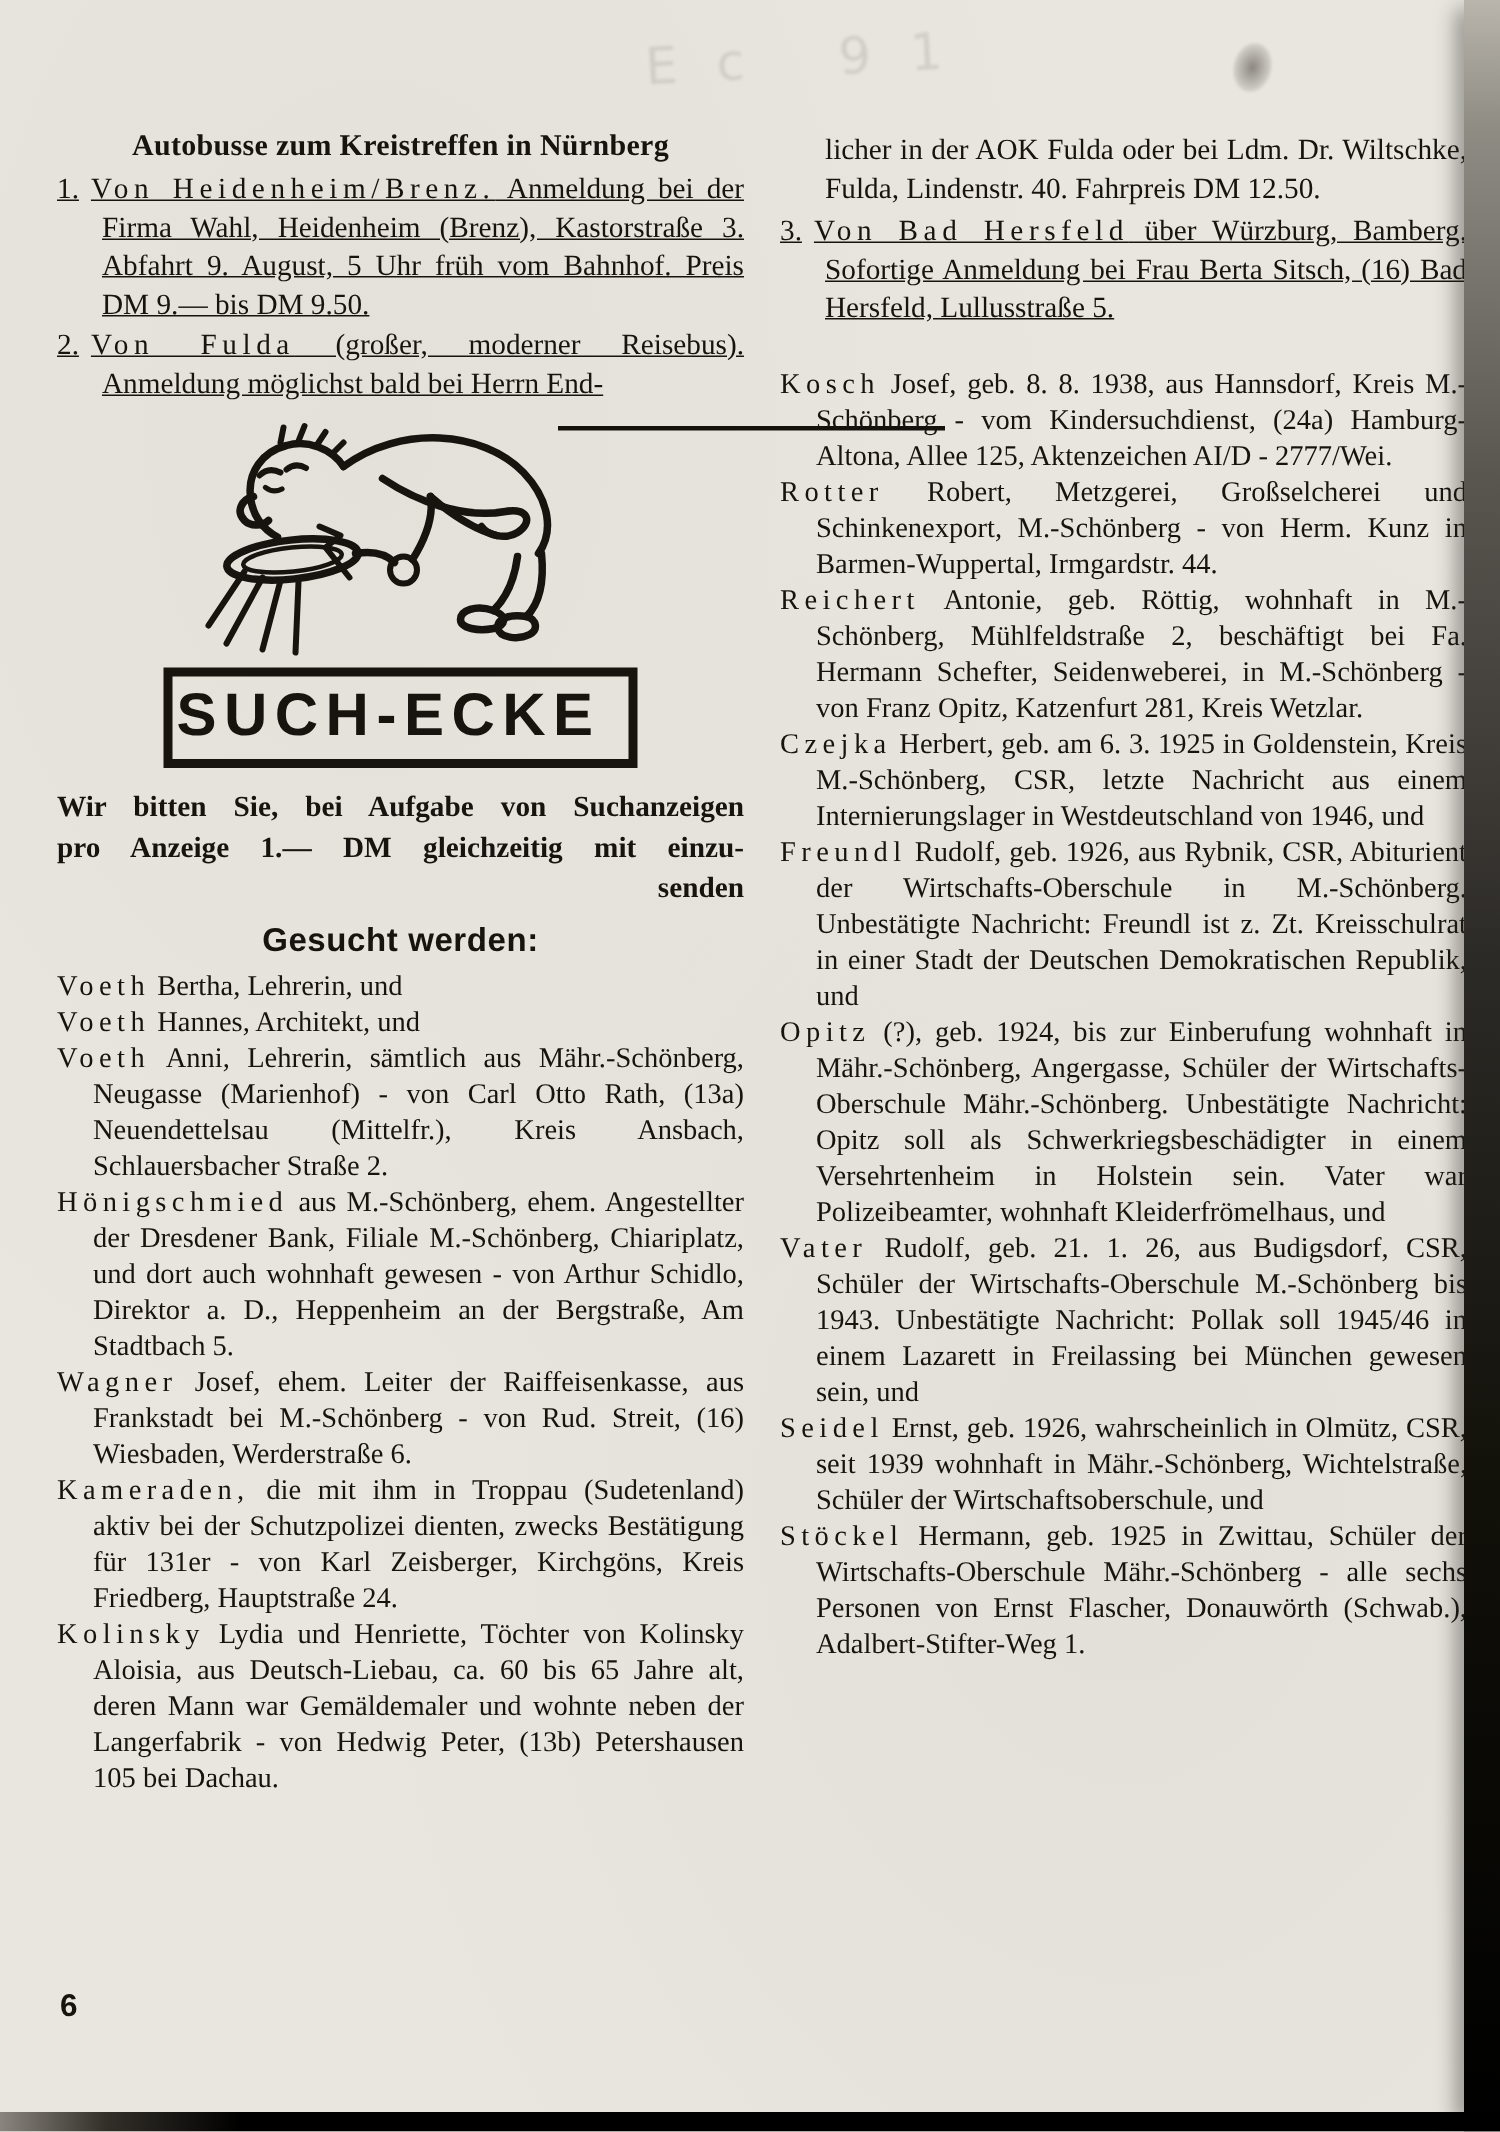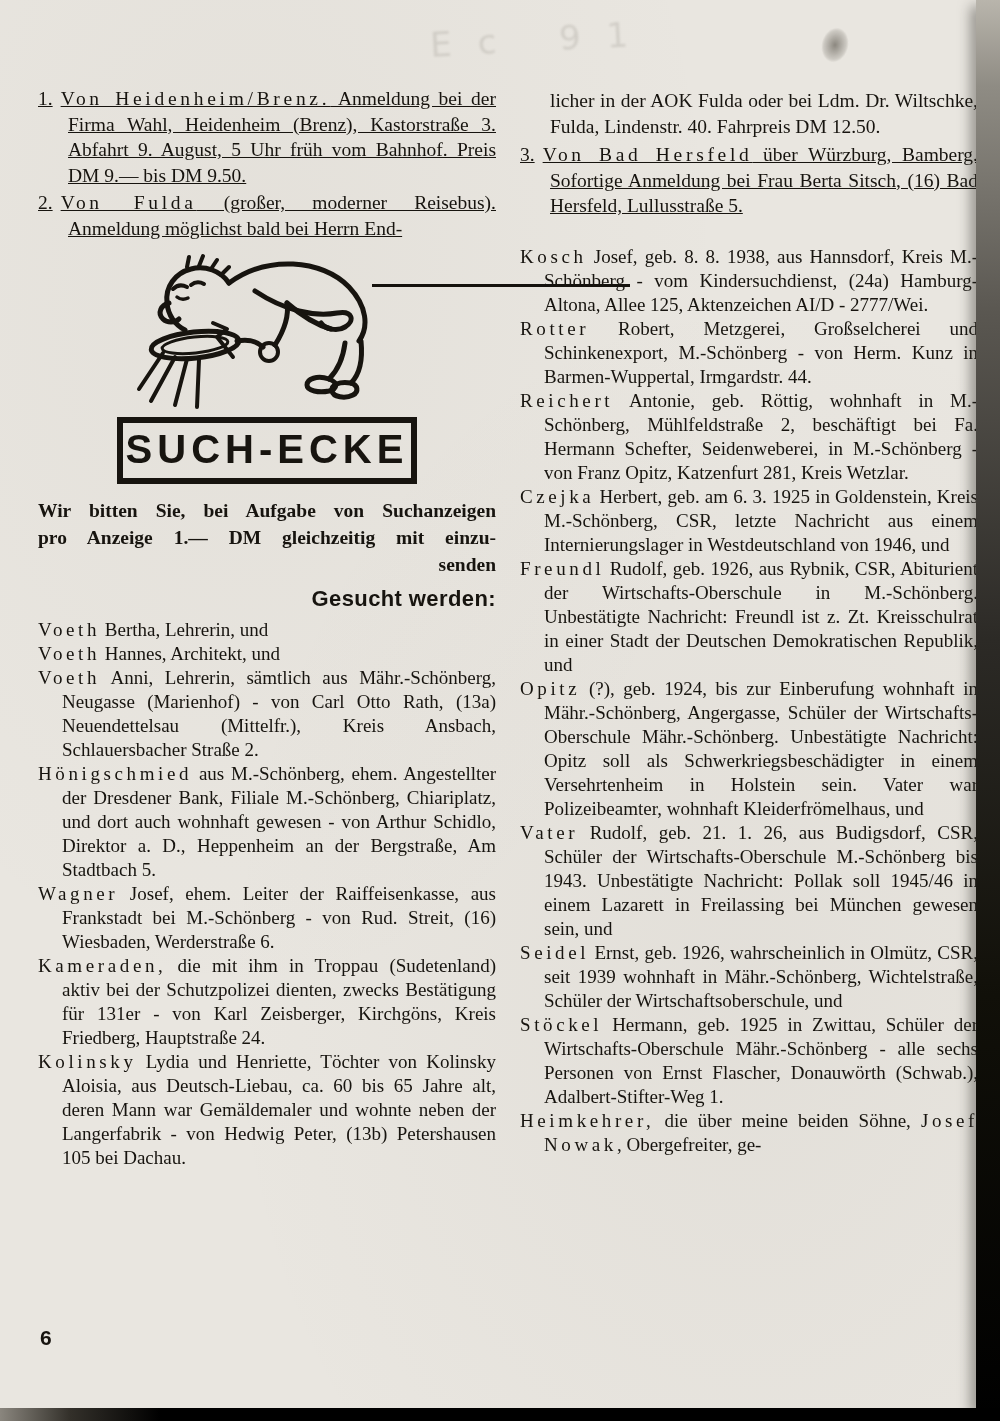--- a/index.html
+++ b/index.html
@@ -31,41 +31,42 @@
   p{margin:0;text-align:justify;hyphens:auto;}
   .bus-head{font-weight:bold;font-size:20px;text-align:center;margin:0 0 5px 0;letter-spacing:0.2px;}
   .numitem{font-size:19.5px;line-height:25.5px;padding-left:30px;text-indent:-30px;margin:0 0 2px 0;text-decoration:underline;}
   .numitem .num{margin-right:8px;}
   .cont{font-size:19.5px;line-height:25.5px;padding-left:30px;margin:0 0 3px 0;}
   .sperr{letter-spacing:0.19em;}
   
   .divider{position:absolute;left:372px;top:284px;width:258px;height:3px;background:#15120d;}
   
   .cartoon{display:block;margin:12px auto 0;}
-  .such-box{width:288px;margin:2px auto 0;border:6px solid #17140f;padding:4px 0 6px 0;
+  .such-box{width:288px;margin:2px auto 0;border:6px solid #17140f;padding:4px 16px 6px 0;
     text-align:center;font-family:"Liberation Sans","DejaVu Sans",sans-serif;
     font-weight:800;font-size:40px;letter-spacing:5px;color:#17140f;}
   .notice{font-weight:bold;font-size:19.5px;line-height:27px;margin-top:13px;}
   .notice .just{text-align:justify;text-align-last:justify;}
   .notice .center{text-align:right;}
   .gesucht{font-family:"Liberation Sans","DejaVu Sans",sans-serif;font-weight:800;
-    font-size:22px;text-align:right;margin:8px 0 6px 0;letter-spacing:0.4px;}
+    font-size:22px;text-align:center;margin:8px 0 6px 0;letter-spacing:0.4px;}
   .entry{font-size:19px;line-height:24px;padding-left:24px;text-indent:-24px;}
   .entries-right{margin-top:26px;}
   .pagenum{position:absolute;left:40px;top:1326px;font-weight:bold;font-size:21px;
     font-family:"Liberation Sans","DejaVu Sans",sans-serif;}
 </style>
 </head>
 <body>
 
 <div class="bleed">Ec 91</div>
 <div class="blob"></div>
 <div class="divider"></div>
 
 <div class="col col-left">
+  <p class="bus-head">Autobusse zum Kreistreffen in Nürnberg</p>
   <div id="bus-left">
       <p class="numitem"><span class="num">1.</span><span class="sperr">Von Heidenheim/Brenz.</span><span> Anmeldung bei der Firma Wahl, Heidenheim (Brenz), Kastorstraße 3. Abfahrt 9. August, 5 Uhr früh vom Bahnhof. Preis DM 9.— bis DM 9.50.</span></p>
       <p class="numitem"><span class="num">2.</span><span class="sperr">Von Fulda</span><span> (großer, moderner Reisebus). Anmeldung möglichst bald bei Herrn End-</span></p>
     </div>
 
   <svg class="cartoon" width="310" height="162" viewBox="0 0 300 162">
     <g fill="none" stroke="#17140f" stroke-width="5" stroke-linecap="round" stroke-linejoin="round">
       <path d="M112,30 C150,2 205,6 232,34 C250,53 252,74 242,88"></path>
       <path d="M138,38 C168,58 198,64 220,60 C236,57 238,68 228,74 C220,79 208,76 204,70"></path>
       <path d="M112,30 C104,18 88,12 74,16 C58,20 48,34 50,50 C51,62 58,72 68,77"></path>
@@ -119,20 +120,19 @@
   <div class="entries-right">
       <p class="entry"><span class="sperr">Kosch</span><span> Josef, geb. 8. 8. 1938, aus Hannsdorf, Kreis M.-Schönberg - vom Kindersuchdienst, (24a) Hamburg-Altona, Allee 125, Aktenzeichen AI/D - 2777/Wei.</span></p>
       <p class="entry"><span class="sperr">Rotter</span><span> Robert, Metzgerei, Großselcherei und Schinkenexport, M.-Schönberg - von Herm. Kunz in Barmen-Wuppertal, Irmgardstr. 44.</span></p>
       <p class="entry"><span class="sperr">Reichert</span><span> Antonie, geb. Röttig, wohnhaft in M.-Schönberg, Mühlfeldstraße 2, beschäftigt bei Fa. Hermann Schefter, Seidenweberei, in M.-Schönberg - von Franz Opitz, Katzenfurt 281, Kreis Wetzlar.</span></p>
       <p class="entry"><span class="sperr">Czejka</span><span> Herbert, geb. am 6. 3. 1925 in Goldenstein, Kreis M.-Schönberg, CSR, letzte Nachricht aus einem Internierungslager in Westdeutschland von 1946, und</span></p>
       <p class="entry"><span class="sperr">Freundl</span><span> Rudolf, geb. 1926, aus Rybnik, CSR, Abiturient der Wirtschafts-Oberschule in M.-Schönberg. Unbestätigte Nachricht: Freundl ist z. Zt. Kreisschulrat in einer Stadt der Deutschen Demokratischen Republik, und</span></p>
       <p class="entry"><span class="sperr">Opitz</span><span> (?), geb. 1924, bis zur Einberufung wohnhaft in Mähr.-Schönberg, Angergasse, Schüler der Wirtschafts-Oberschule Mähr.-Schönberg. Unbestätigte Nachricht: Opitz soll als Schwerkriegsbeschädigter in einem Versehrtenheim in Holstein sein. Vater war Polizeibeamter, wohnhaft Kleiderfrömelhaus, und</span></p>
       <p class="entry"><span class="sperr">Vater</span><span> Rudolf, geb. 21. 1. 26, aus Budigsdorf, CSR, Schüler der Wirtschafts-Oberschule M.-Schönberg bis 1943. Unbestätigte Nachricht: Pollak soll 1945/46 in einem Lazarett in Freilassing bei München gewesen sein, und</span></p>
       <p class="entry"><span class="sperr">Seidel</span><span> Ernst, geb. 1926, wahrscheinlich in Olmütz, CSR, seit 1939 wohnhaft in Mähr.-Schönberg, Wichtelstraße, Schüler der Wirtschaftsoberschule, und</span></p>
       <p class="entry"><span class="sperr">Stöckel</span><span> Hermann, geb. 1925 in Zwittau, Schüler der Wirtschafts-Oberschule Mähr.-Schönberg - alle sechs Personen von Ernst Flascher, Donauwörth (Schwab.), Adalbert-Stifter-Weg 1.</span></p>
-      <p class="entry"><span class="sperr">Heimkehrer,</span><span> die über meine beiden Söhne, </span><span class="sperr">Josef Nowak</span><span>, Obergefreiter, ge-</span></p>
     </div>
 </div>
 
 <div class="pagenum">6</div>
 
 <div class="edge-right"></div>
 <div class="edge-bottom"></div>
 
 </body></html>

